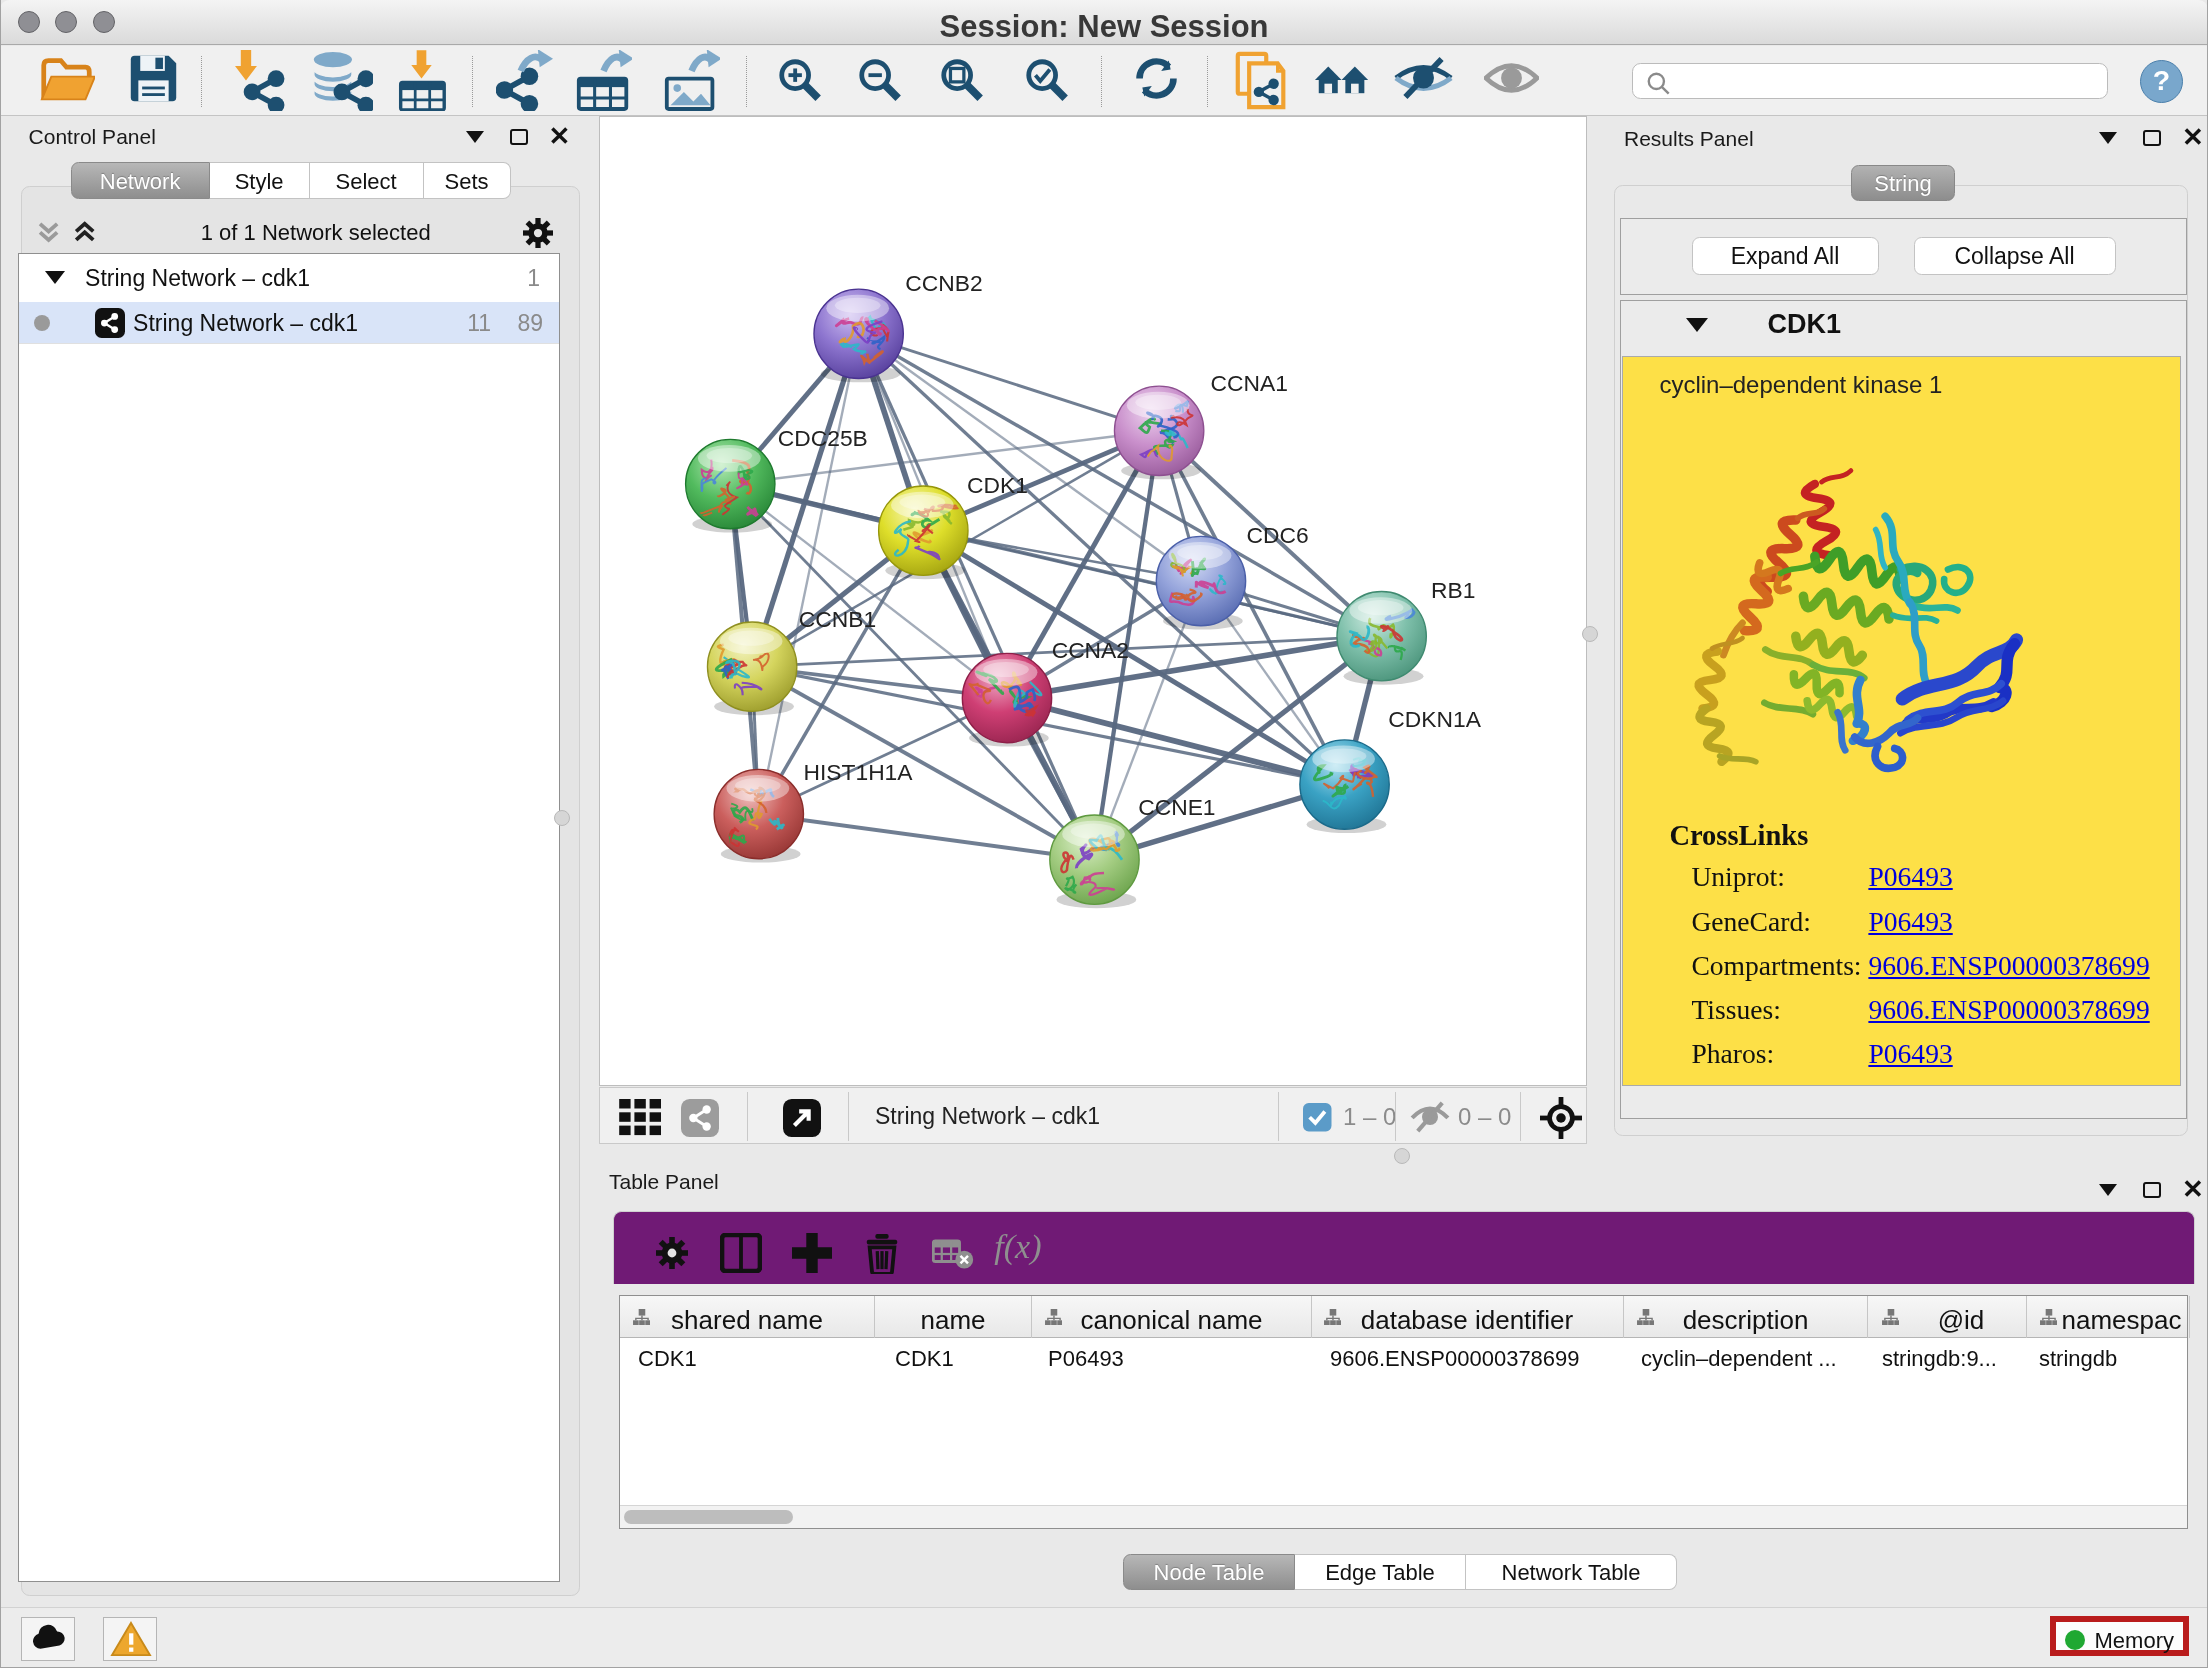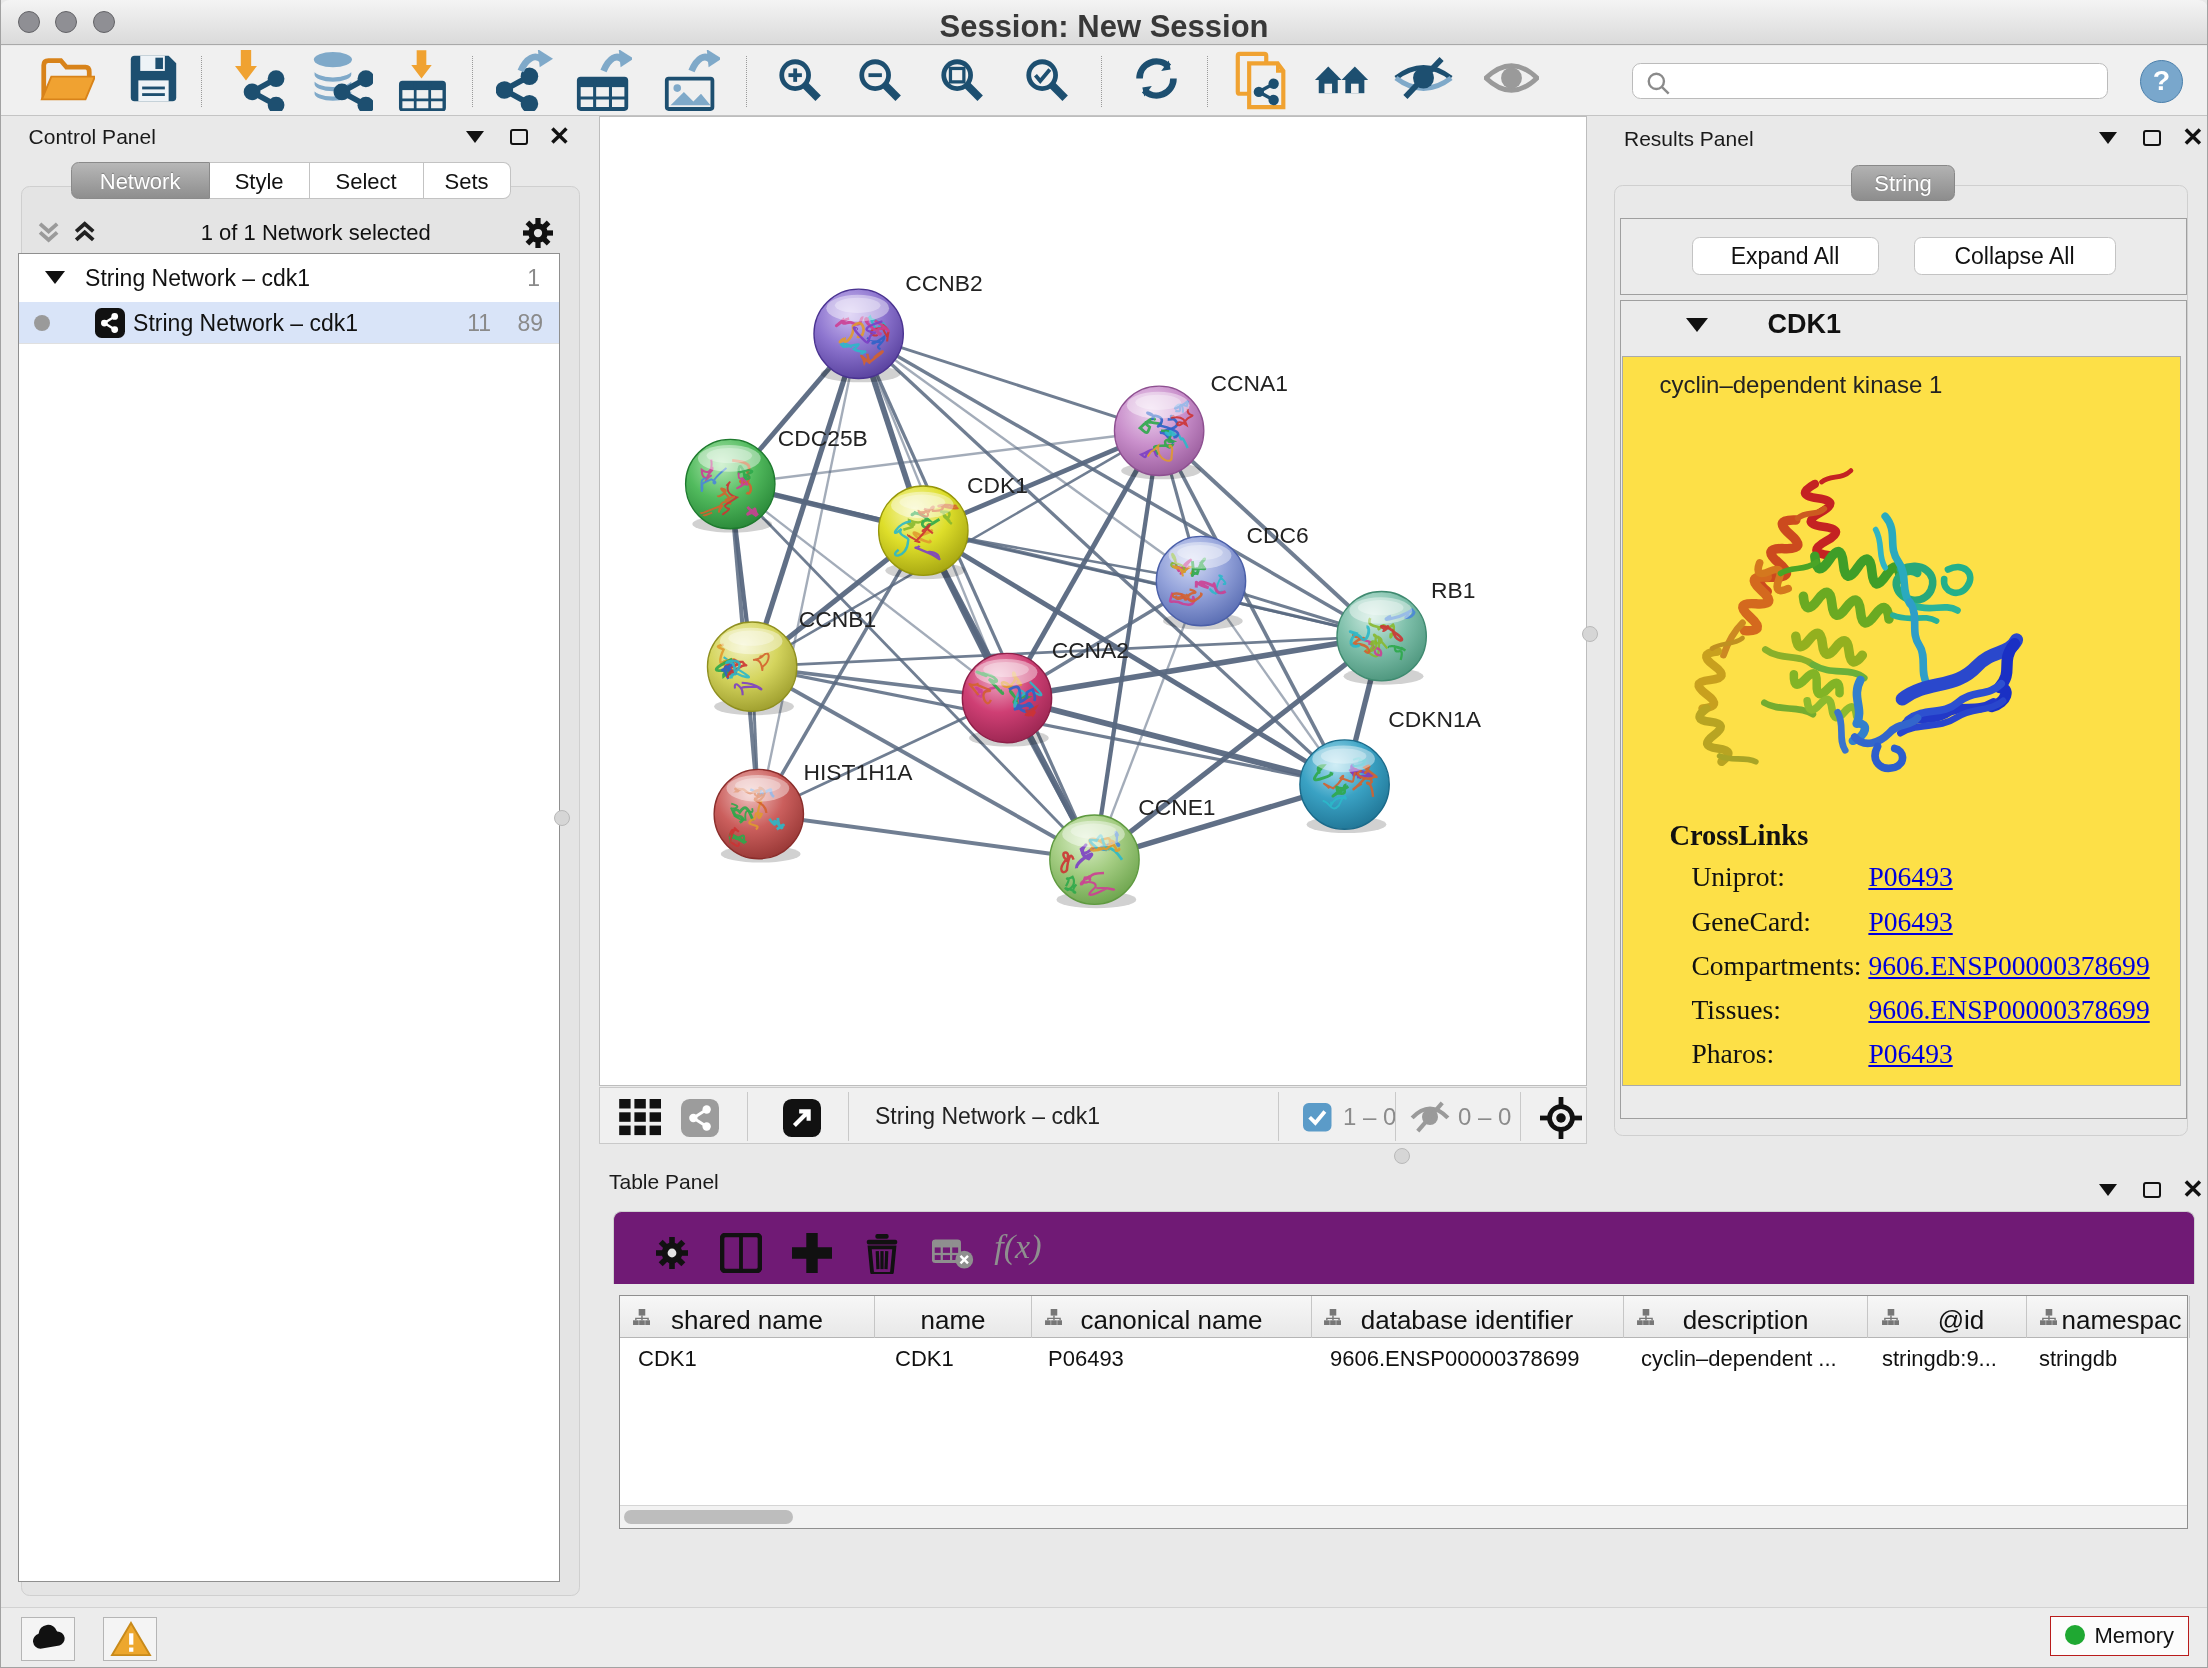--- a/index.html
+++ b/index.html
@@ -97,21 +97,21 @@
   background:#f2f2f2; border-top:1px solid #d5d5d5; }
 #tp-thumb { position:absolute; left:3.8px; top:3.8px; width:169px; height:14.3px;
   background:#bdbdbd; border-radius:7.6px; }
 #tp-tabs { position:absolute; left:524px; top:399px; }
 
 #statusbar { left:0; top:1607px; width:2208px; height:61px; background:#ececec;
   border-top:1px solid #d2d2d2; }
 .sq-btn { position:absolute; top:8.6px; width:54px; height:44px; background:#f4f4f4;
   border:1px solid #b5b5b5; }
 #memorybtn { position:absolute; left:2050px; top:7.6px; width:139px; height:40px;
-  background:#fcfcfc; border:1px solid #b91c1c; font-size:22px; color:#111;
+  background:#fcfcfc; border:6px solid #b91c1c; font-size:22px; color:#111;
   text-align:center; line-height:38px; }
 .handle { position:absolute; width:16px; height:16px; border-radius:50%;
   background:#d6d6d6; border:1px solid #b9b9b9; }
 body::after { content:""; position:absolute; left:0; top:0; right:0; bottom:0;
   border:1px solid #a2a2a2; border-top:none; pointer-events:none; }
 </style>
 </head>
 <body>
 
 <div id="titlebar" class="abs">
@@ -879,20 +879,23 @@
     <div class="td" style="left:275px">CDK1</div>
     <div class="td" style="left:428px">P06493</div>
     <div class="td" style="left:710px">9606.ENSP00000378699</div>
     <div class="td" style="left:1021px">cyclin–dependent ...</div>
     <div class="td" style="left:1262px">stringdb:9...</div>
     <div class="td" style="left:1419px">stringdb</div>
     <div id="tp-scroll">
         <div id="tp-thumb"></div>
       </div>
   </div>
+  <div id="tp-tabs">
+    <div class="tab first sel" style="width:172px;height:36px;line-height:36px">Node Table</div><div class="tab" style="width:171px;height:36px;line-height:36px">Edge Table</div><div class="tab last" style="width:211px;height:36px;line-height:36px">Network Table</div>
+  </div>
 </div>
 
 <div id="statusbar" class="abs">
   <div class="sq-btn" style="left:21px">
       <svg width="40" height="28.5" viewBox="0 0 42 30" style="position:absolute;left:6.7px;top:6.7px">
         <path d="M12 26 a8 8 0 0 1 -2 -15.7 a10 10 0 0 1 19.5 -2.5 a7.5 7.5 0 0 1 2.5 14.7 z" fill="#111"></path>
       </svg>
     </div>
   <div class="sq-btn" style="left:103px">
       <svg width="42" height="36" viewBox="0 0 44 38" style="position:absolute;left:5.7px;top:3.8px">

